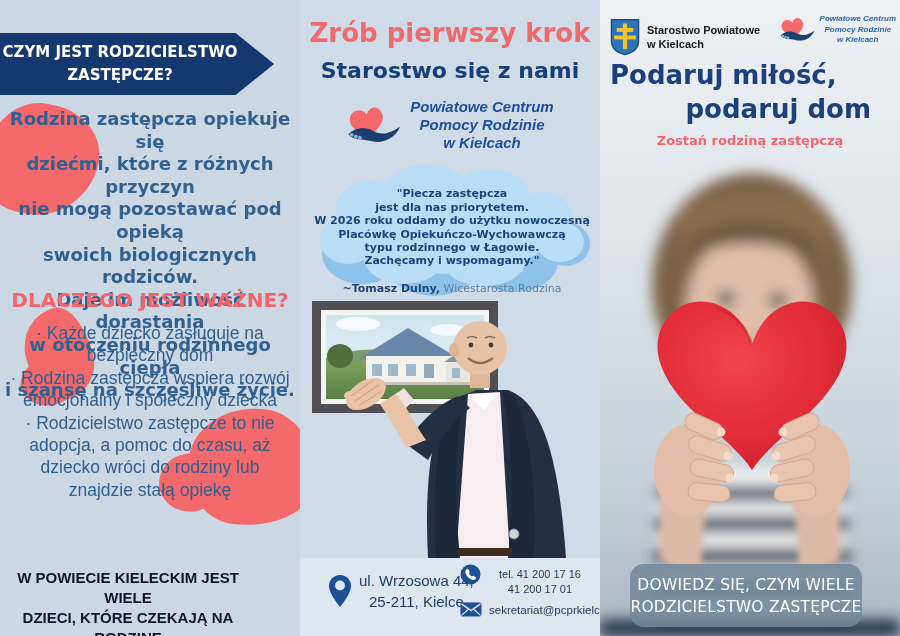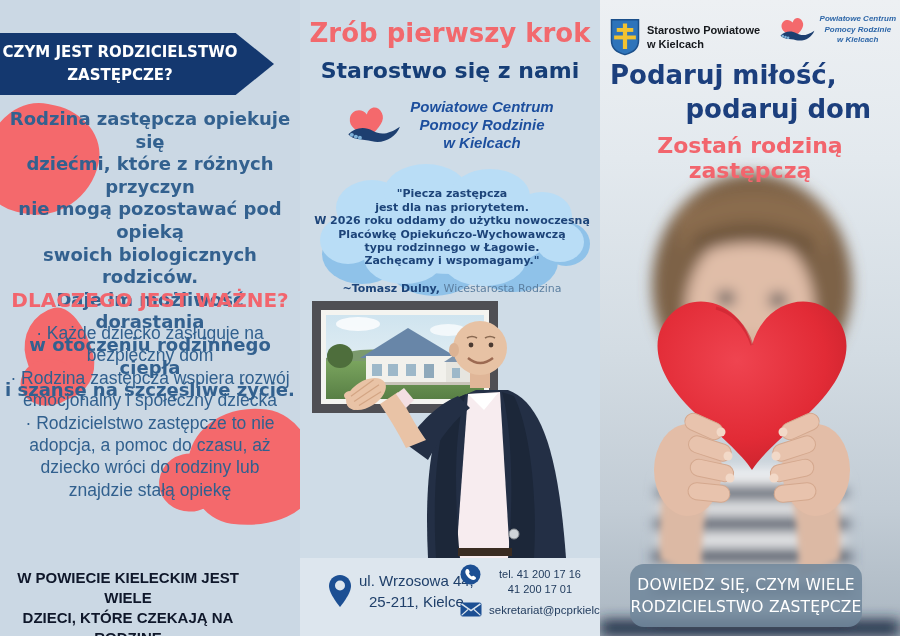--- a/index.html
+++ b/index.html
@@ -62,21 +62,21 @@
   .panel.right { background:linear-gradient(180deg,#edf0f3 0%,#e3e9ee 25%,#d3dce3 55%,#c2ccd5 80%,#aab6c1 100%); }
   .child-photo { position:absolute; left:0; top:0; width:300px; height:636px; z-index:0; }
   .org-row { position:absolute; left:0; top:6px; width:300px; z-index:3; }
   .org1 { position:absolute; left:10px; top:12px; display:flex; align-items:center; gap:7px; }
   .org1-text { color:#15181c; font-weight:bold; font-size:11px; line-height:14px; white-space:pre-line; }
   .org2 { position:absolute; right:4px; top:8px; display:flex; align-items:center; gap:3px; }
   .org2-text { color:#2d66a8; font-weight:bold; font-style:italic; font-size:8px; line-height:10.5px; text-align:center; white-space:pre-line; }
   .r-head1 { position:absolute; left:10px; top:60px; z-index:3; color:#1c3f7d; font-weight:bold; font-size:26px; font-family:"DejaVu Sans",sans-serif; }
   .r-head2 { position:absolute; right:29px; top:94px; z-index:3; color:#1c3f7d; font-weight:bold; font-size:26px; font-family:"DejaVu Sans",sans-serif; }
   .r-sub { position:absolute; left:0; top:133px; width:300px; text-align:center; z-index:3;
-    color:#f2656d; font-weight:bold; font-size:22px; font-family:"DejaVu Sans",sans-serif; }
+    color:#f2656d; font-weight:bold; font-size:13px; font-family:"DejaVu Sans",sans-serif; }
   .cta-box { position:absolute; left:30px; top:564px; width:232px; height:63px; z-index:3;
     background:rgba(113,135,156,0.88); border-radius:14px; display:flex; align-items:center; justify-content:center; }
   .cta-text { color:#ffffff; font-size:15.5px; line-height:22px; text-align:center; white-space:pre-line;
     font-family:"DejaVu Sans",sans-serif; letter-spacing:0.2px; }
 
   svg { display:block; }
 </style>
 </head>
 <body>
 

